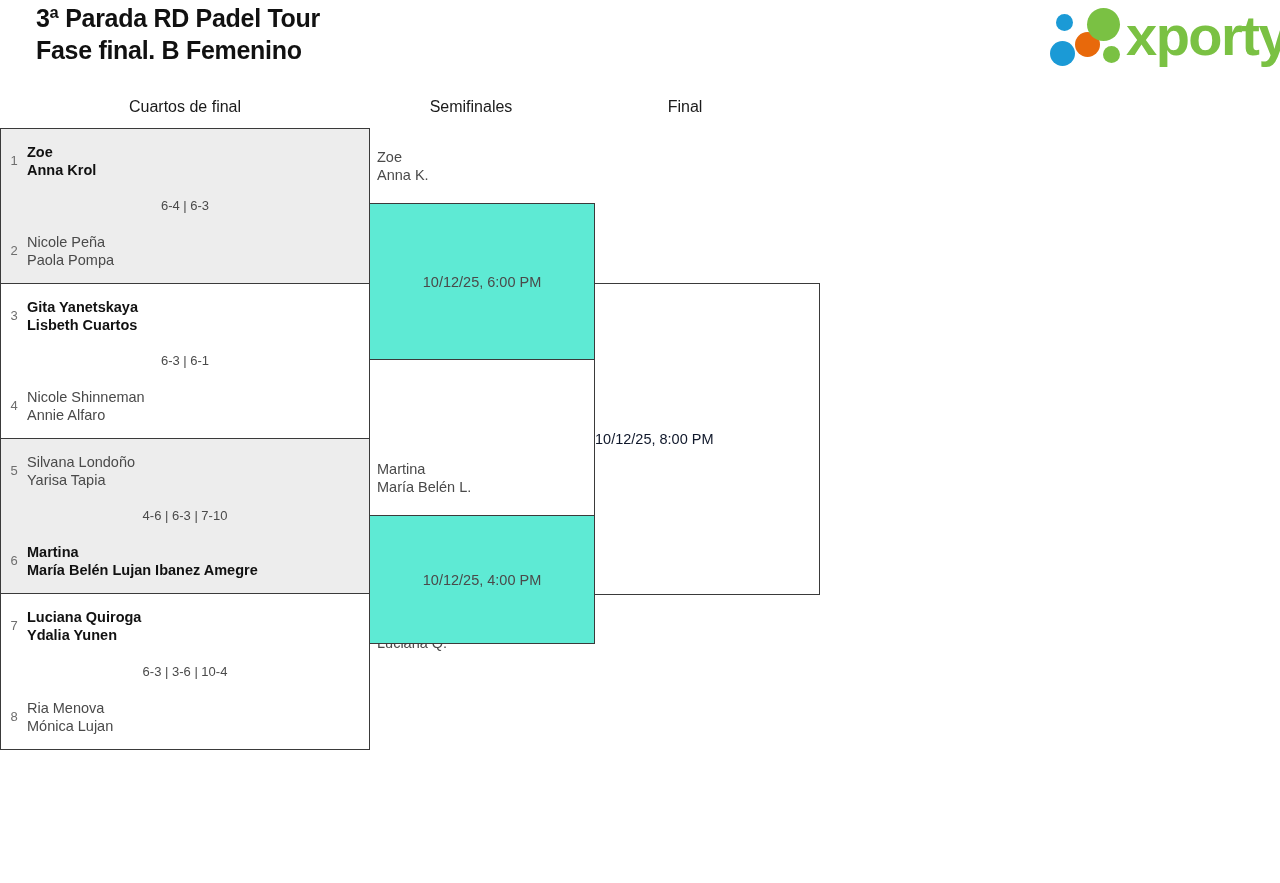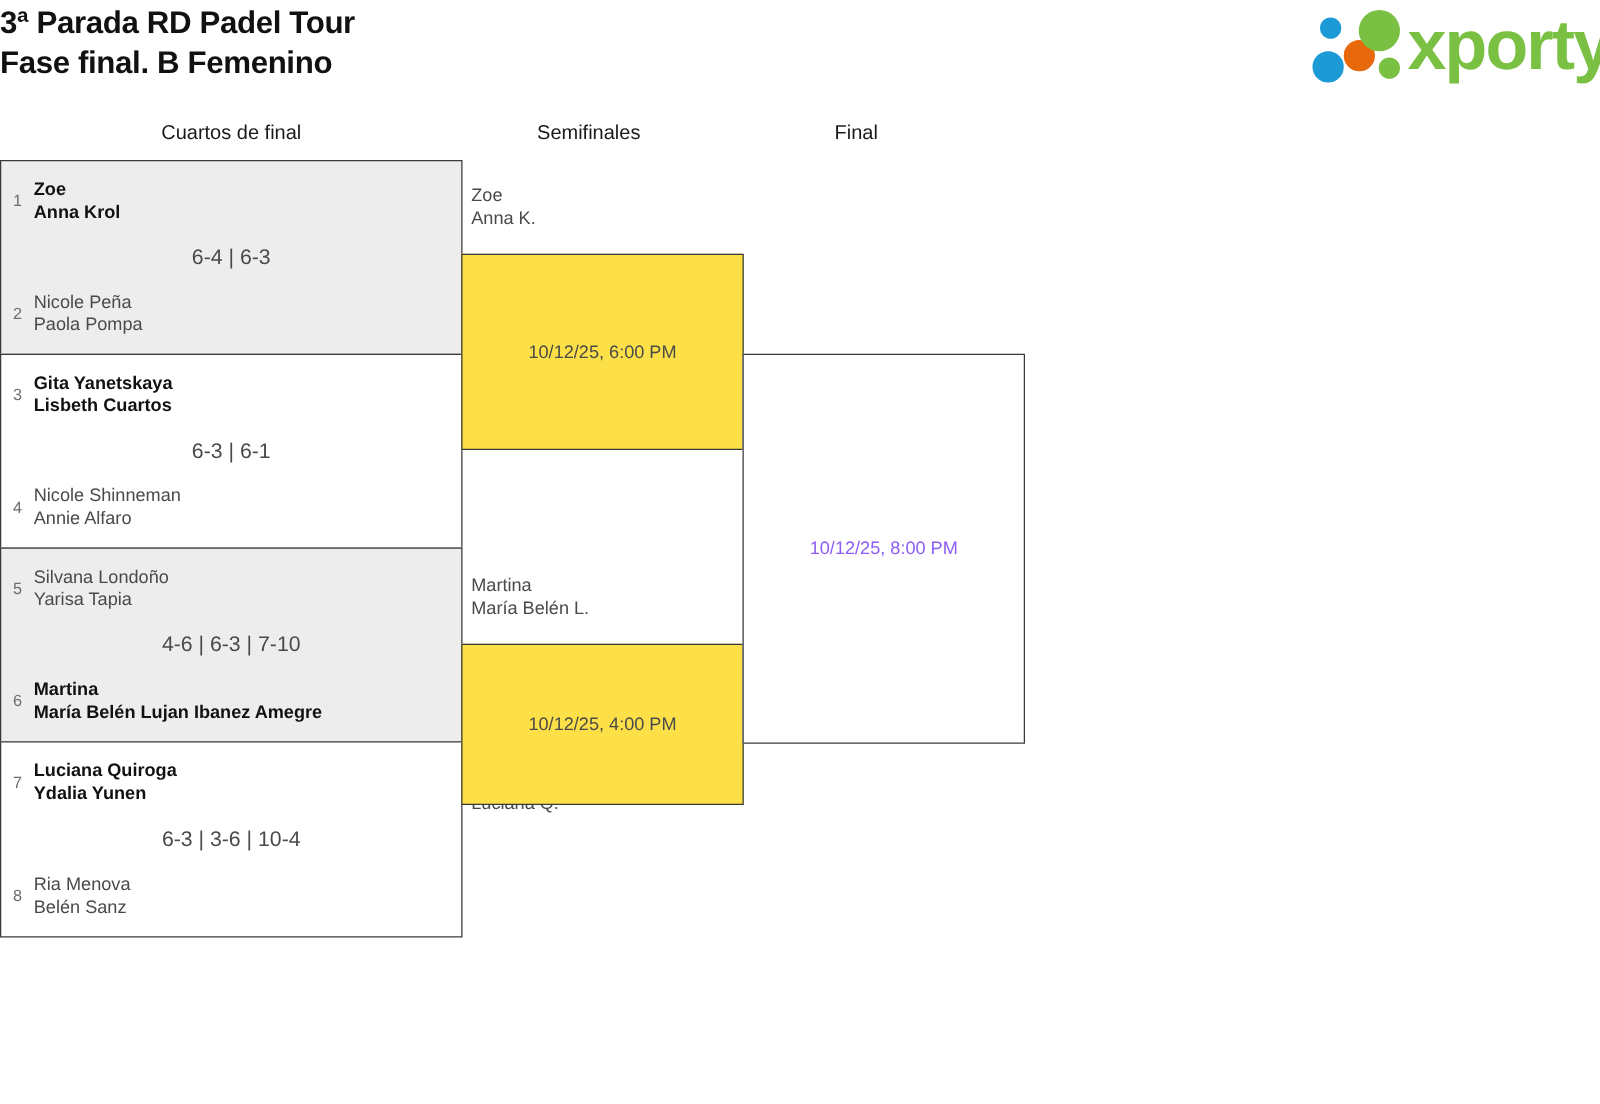--- a/index.html
+++ b/index.html
@@ -25,21 +25,21 @@
   #title-block {
     position: absolute;
     left: 0; top: 2px;
     font-size: 25px;
     font-weight: 700;
     line-height: 32px;
     letter-spacing: -0.3px;
     color: #111111;
     white-space: nowrap;
   }
-  #title-block .title-line { display: block; }
+  #title-block .title-line { display: block; margin-left: 36px; }
 
   
   #logo {
     position: absolute;
     left: 1048px;
     top: 6px;
     width: 228px;
     height: 62px;
   }
   #logo-dots {
@@ -131,32 +131,32 @@
   .names.winner { color: #111111; font-weight: 700; }
   .names .n { display: block; }
 
   .score {
     position: absolute;
     left: 0;
     top: 50%;
     transform: translateY(-50%);
     width: 100%;
     text-align: center;
-    font-size: 17px;
+    font-size: 13px;
     color: #4a4a4a;
     line-height: 18px;
   }
 
   
   .sf-box {
     position: absolute;
     left: 369px;
     width: 226px;
     border: 1px solid #3a3a3a;
-    background: #fde047;
+    background: #5eead4;
   }
   .sf-box.s0 { top: 75px;  height: 157px; }
   .sf-box.s1 { top: 387px; height: 129px; }
 
   .sf-date {
     position: absolute;
     left: 0; top: 50%;
     transform: translateY(-50%);
     width: 100%;
     text-align: center;
@@ -189,23 +189,23 @@
     width: 226px;
     height: 312px;
     border: 1px solid #3a3a3a;
     background: #ffffff;
   }
   .final-date {
     position: absolute;
     left: 0; top: 50%;
     transform: translateY(-50%);
     width: 100%;
-    text-align: center;
+    text-align: left;
     font-size: 14.5px;
-    color: #8b5cf6;
+    color: #0f172a;
     line-height: 18px;
   }
 </style>
 </head>
 <body>
 
 <div id="header">
 
   <div id="title-block">
     <span class="title-line">3ª Parada RD Padel Tour</span>
@@ -291,21 +291,21 @@
       <span class="names winner">
         <span class="n">Luciana Quiroga</span>
         <span class="n">Ydalia Yunen</span>
       </span>
     </div>
     <div class="score">6-3 | 3-6 | 10-4</div>
     <div class="team bottom">
       <span class="seed">8</span>
       <span class="names">
         <span class="n">Ria Menova</span>
-        <span class="n">Belén Sanz</span>
+        <span class="n">Mónica Lujan</span>
       </span>
     </div>
   </div>
 
   <div class="sf-team t0">
     <span class="n">Zoe</span>
     <span class="n">Anna K.</span>
   </div>
   <div class="sf-team t1">
     <span class="n">Gita Y.</span>

